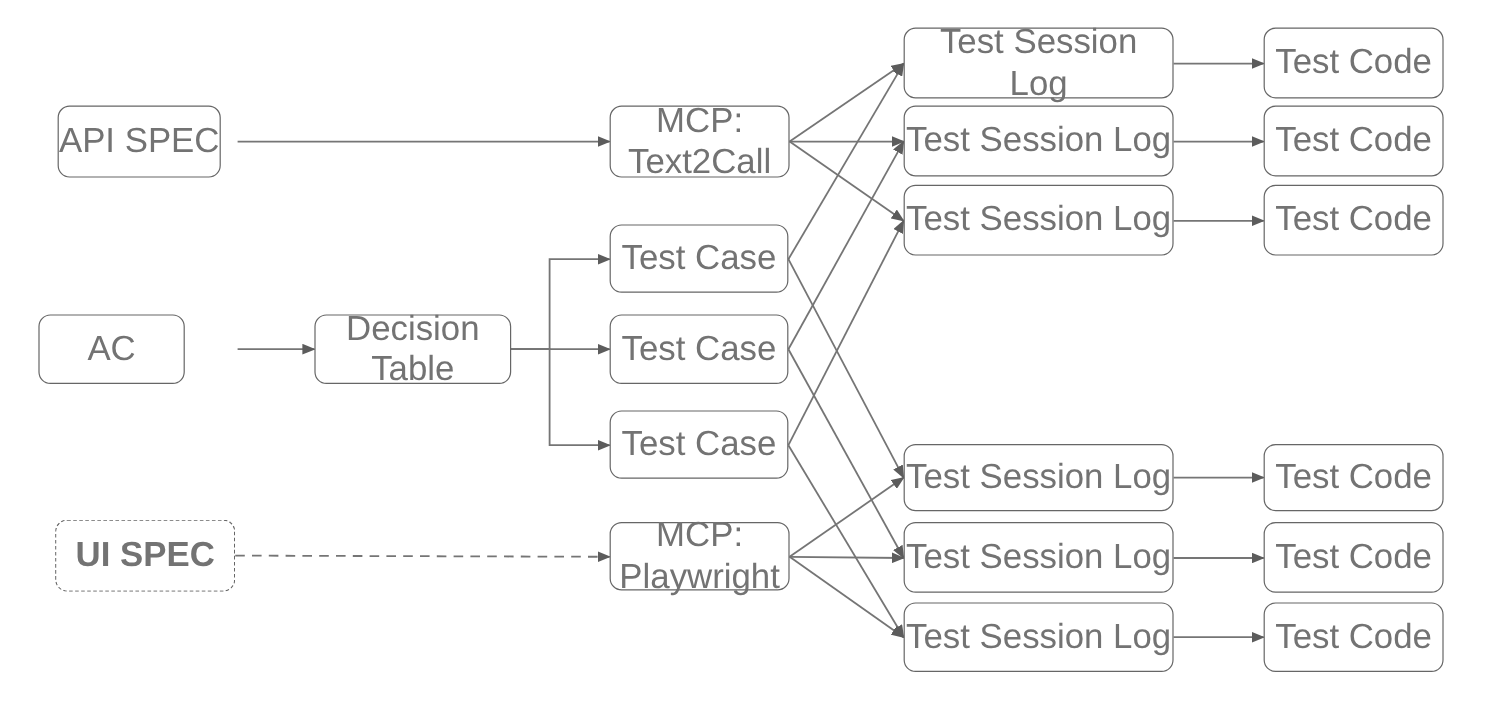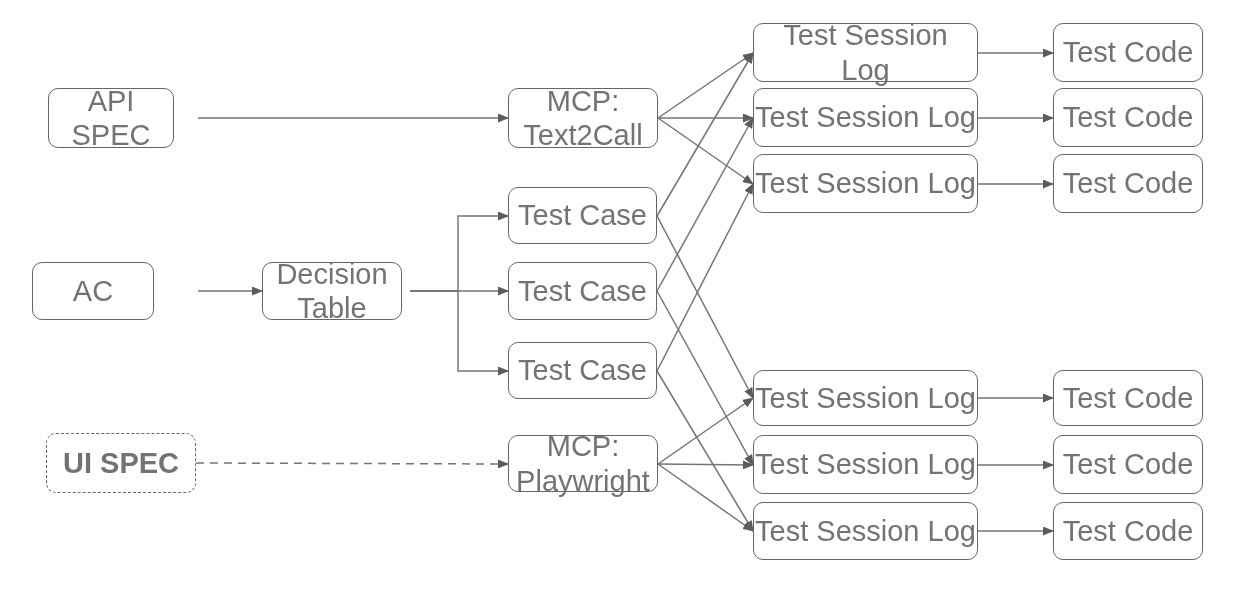--- a/index.html
+++ b/index.html
@@ -77,33 +77,33 @@
       <line x1="658" y1="464" x2="753" y2="465" stroke="#757575" stroke-width="1.5" marker-end="url(#arrowhead)"></line>
       <line x1="658" y1="464" x2="753" y2="531" stroke="#757575" stroke-width="1.5" marker-end="url(#arrowhead)"></line>
       <line x1="978" y1="53" x2="1053" y2="53" stroke="#757575" stroke-width="1.5" marker-end="url(#arrowhead)"></line>
       <line x1="978" y1="118" x2="1053" y2="118" stroke="#757575" stroke-width="1.5" marker-end="url(#arrowhead)"></line>
       <line x1="978" y1="184" x2="1053" y2="184" stroke="#757575" stroke-width="1.5" marker-end="url(#arrowhead)"></line>
       <line x1="978" y1="398" x2="1053" y2="398" stroke="#757575" stroke-width="1.5" marker-end="url(#arrowhead)"></line>
       <line x1="978" y1="465" x2="1053" y2="465" stroke="#757575" stroke-width="1.5" marker-end="url(#arrowhead)"></line>
       <line x1="978" y1="531" x2="1053" y2="531" stroke="#757575" stroke-width="1.5" marker-end="url(#arrowhead)"></line>
     </svg>
 
-  <div class="node" style="left:48px;top:88px;width:126px;height:60px">
+  <div class="node" style="left:48px;top:88px;width:136px;height:60px">
     <span class="label">API SPEC</span>
   </div>
 
   <div class="node" style="left:32px;top:262px;width:122px;height:58px">
     <span class="label">AC</span>
   </div>
 
   <div class="node dashed" style="left:46px;top:433px;width:150px;height:60px">
     <span class="label">UI SPEC</span>
   </div>
 
-  <div class="node" style="left:262px;top:262px;width:140px;height:58px">
+  <div class="node" style="left:262px;top:262px;width:164px;height:58px">
     <span class="label">Decision
 Table</span>
   </div>
 
   <div class="node" style="left:508px;top:88px;width:150px;height:60px">
     <span class="label">MCP:
 Text2Call</span>
   </div>
 
   <div class="node" style="left:508px;top:187px;width:149px;height:57px">

